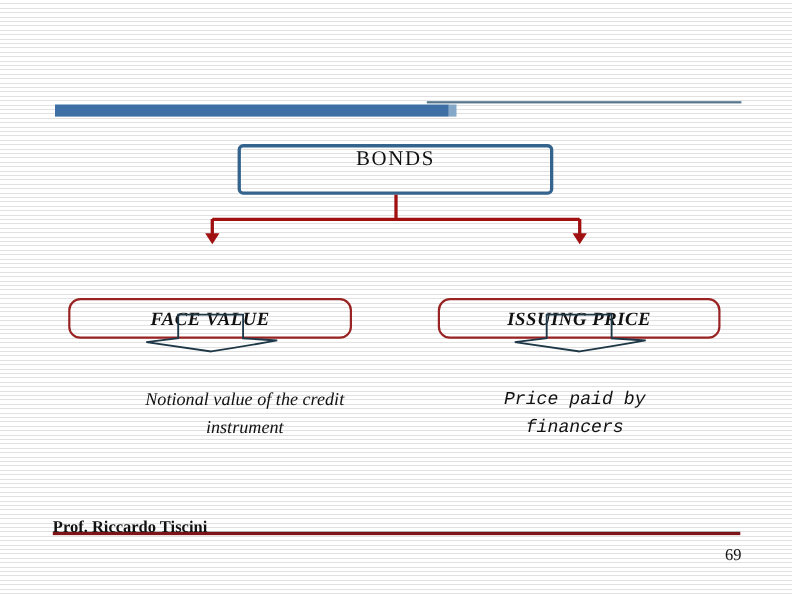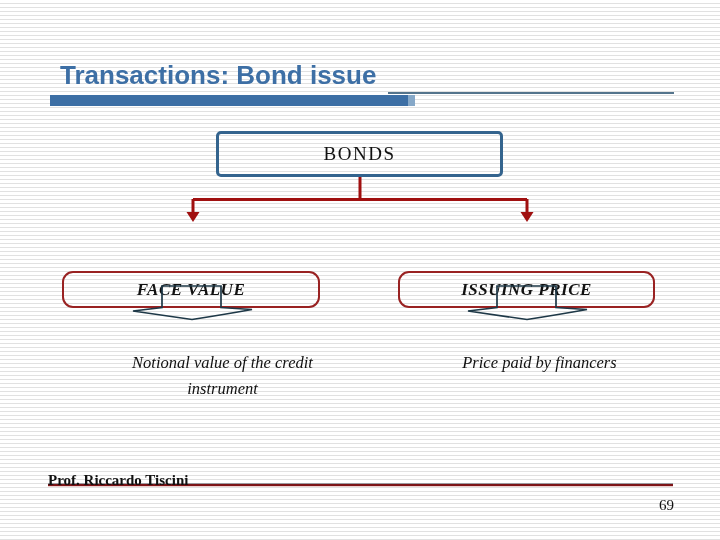--- a/index.html
+++ b/index.html
@@ -42,21 +42,21 @@
     left: 408px; top: 95px; width: 7px; height: 11px;
     background: #86a8c8;
   }
 
   
   .root-box {
     left: 216px; top: 131px; width: 287px; height: 46px;
     border: 3px solid #34648e;
     border-radius: 5px;
     box-sizing: border-box;
-    display: flex; align-items: center; justify-content: center;
+    display: flex; justify-content: center;
     background: transparent;
   }
   .root-box .label {
     font-size: 19px;
     color: #111111;
     letter-spacing: 1.5px;
   }
 
   
   .connector-svg { left: 180px; top: 174px; }
@@ -86,21 +86,21 @@
 
   
   .caption {
     font-style: italic;
     font-size: 16.5px;
     color: #111111;
     text-align: center;
     line-height: 26px;
   }
   .caption.left  { left: 110px; top: 350px; width: 225px; }
-  .caption.right { left: 432px; top: 350px; width: 215px; }
+  .caption.right { left: 415px; top: 350px; width: 215px; font-family: Liberation Mono, monospace; }
 
   
   .footer-rule {
     left: 48px; top: 483px; width: 625px; height: 4px;
     background: linear-gradient(
       to bottom,
       #9a9aa0 0px, #9a9aa0 1px,
       #7d1417 1px, #7d1417 3px,
       #eecfcf 3px, #eecfcf 4px
     );
@@ -116,21 +116,20 @@
     font-size: 15px;
     color: #111111;
     text-align: right;
   }
 </style>
 </head>
 <body>
 
 <div class="slide">
 
-  <div class="abs title">Transactions: Bond issue</div>
   <div class="abs title-thin-line"></div>
   <div class="abs title-bar"></div>
   <div class="abs title-bar-tip"></div>
 
   <div class="abs root-box">
     <span class="label">BONDS</span>
   </div>
 
   <svg class="abs connector-svg" width="360" height="52" viewBox="180 174 360 52">
     <g stroke="#a01010" stroke-width="3" fill="none">

